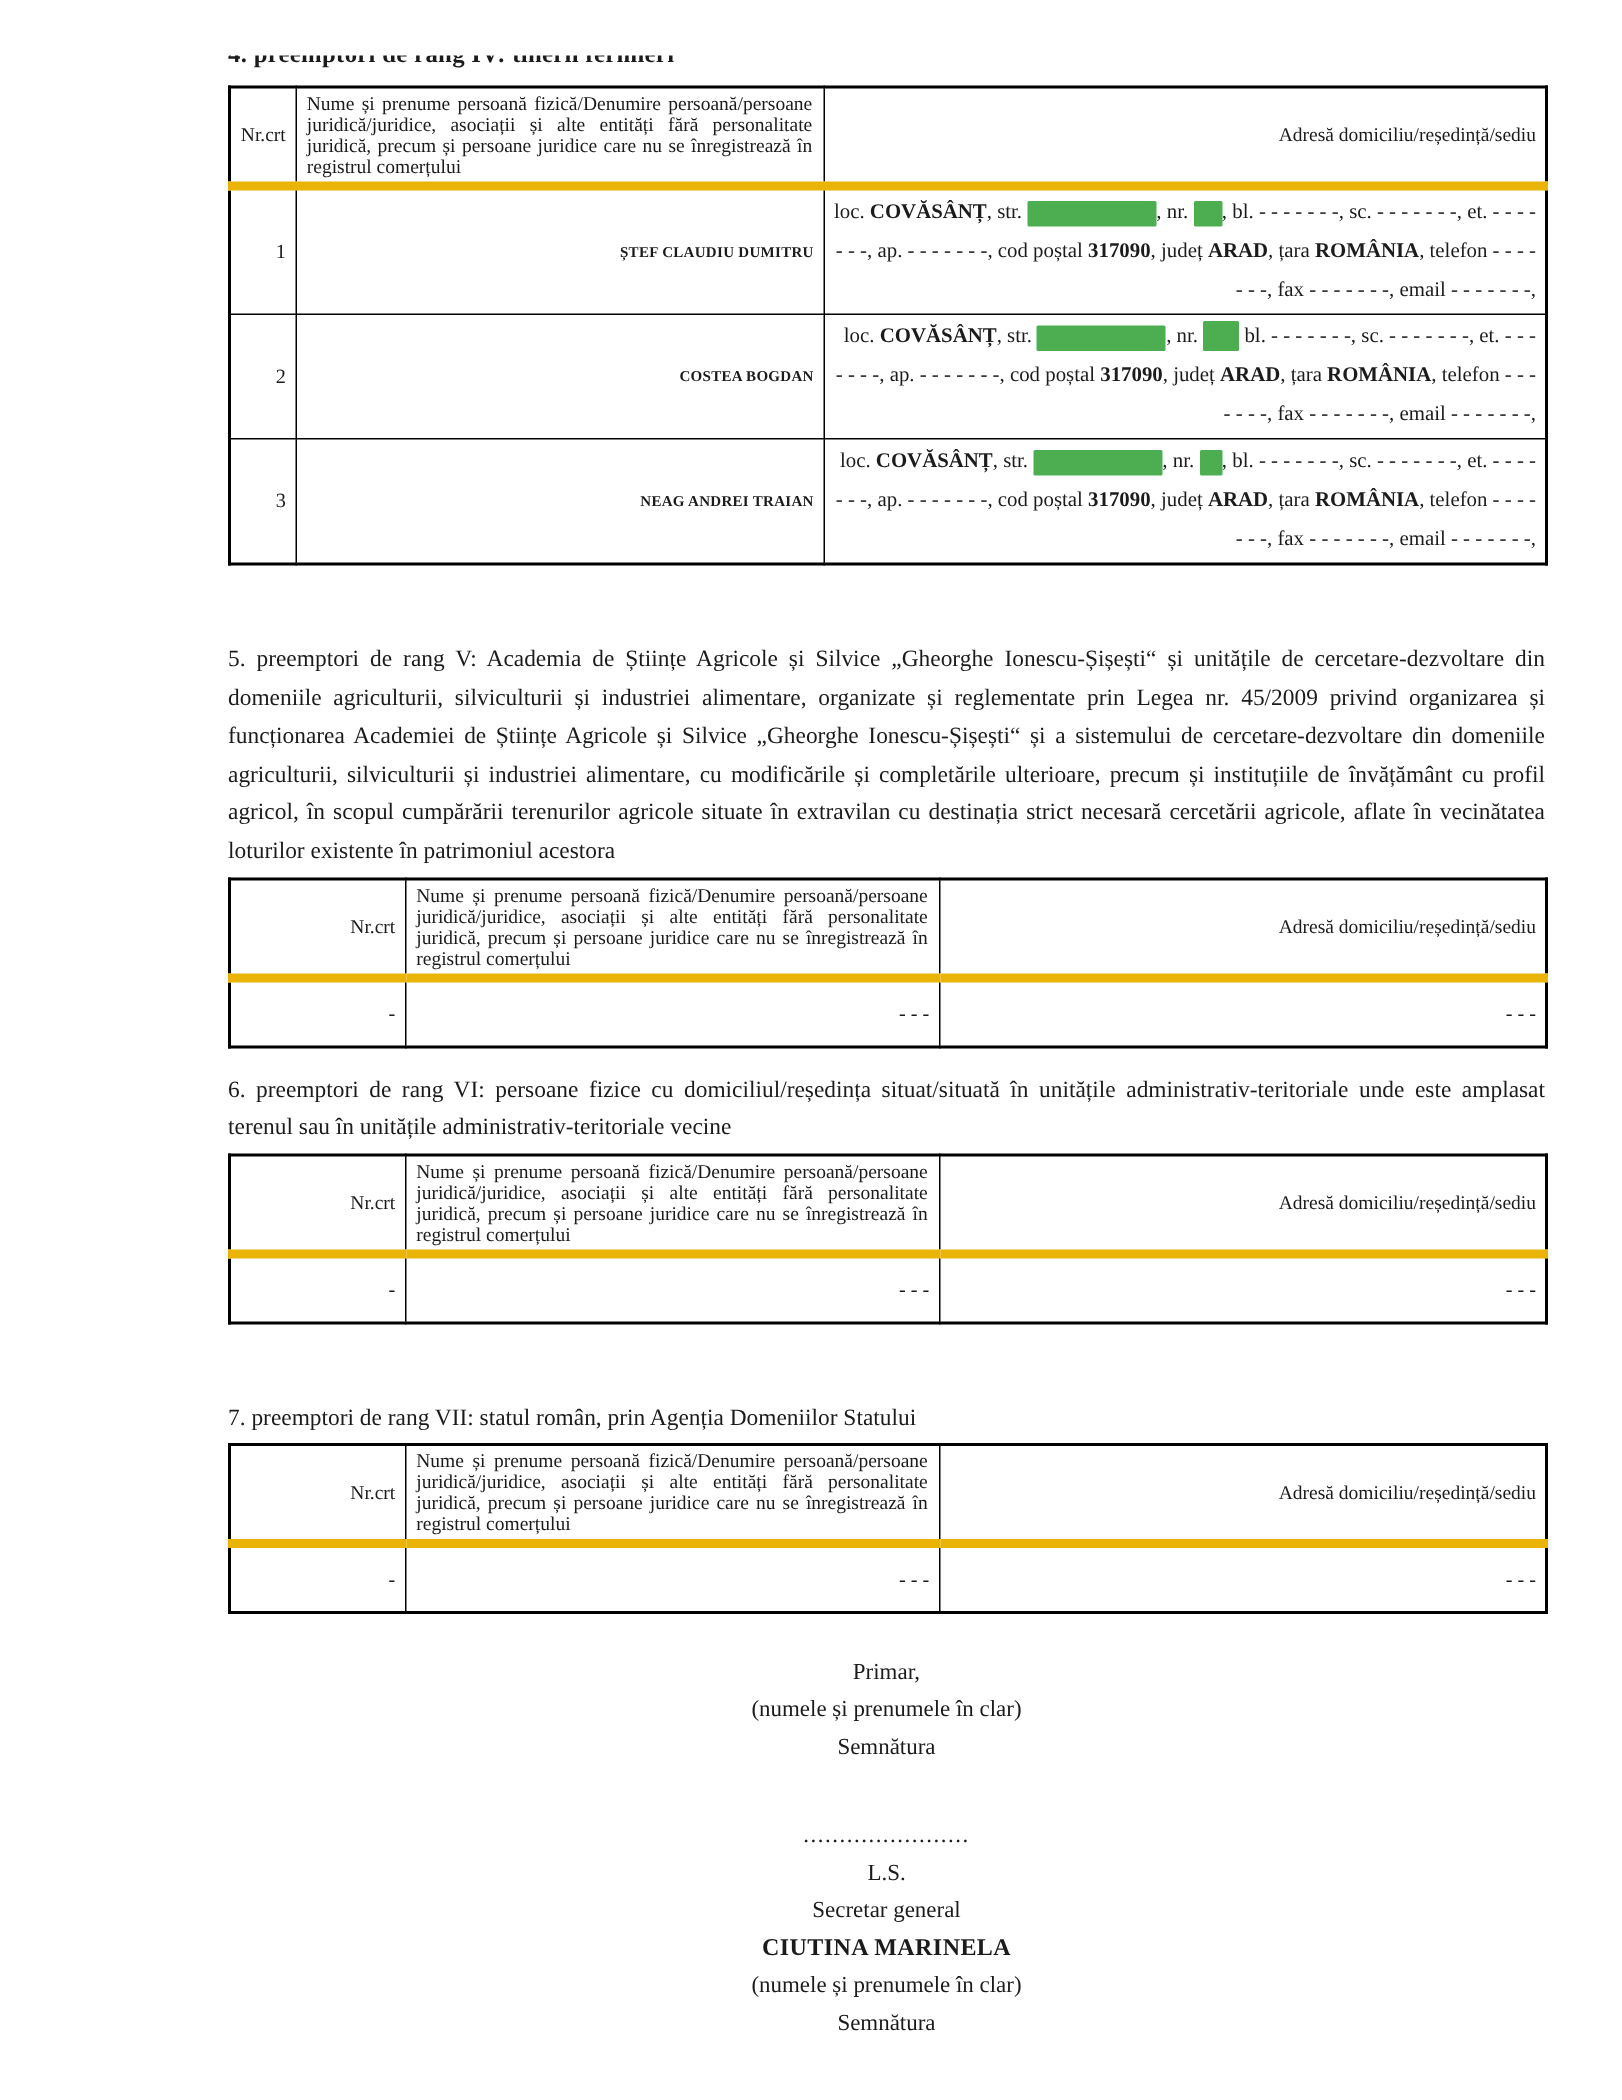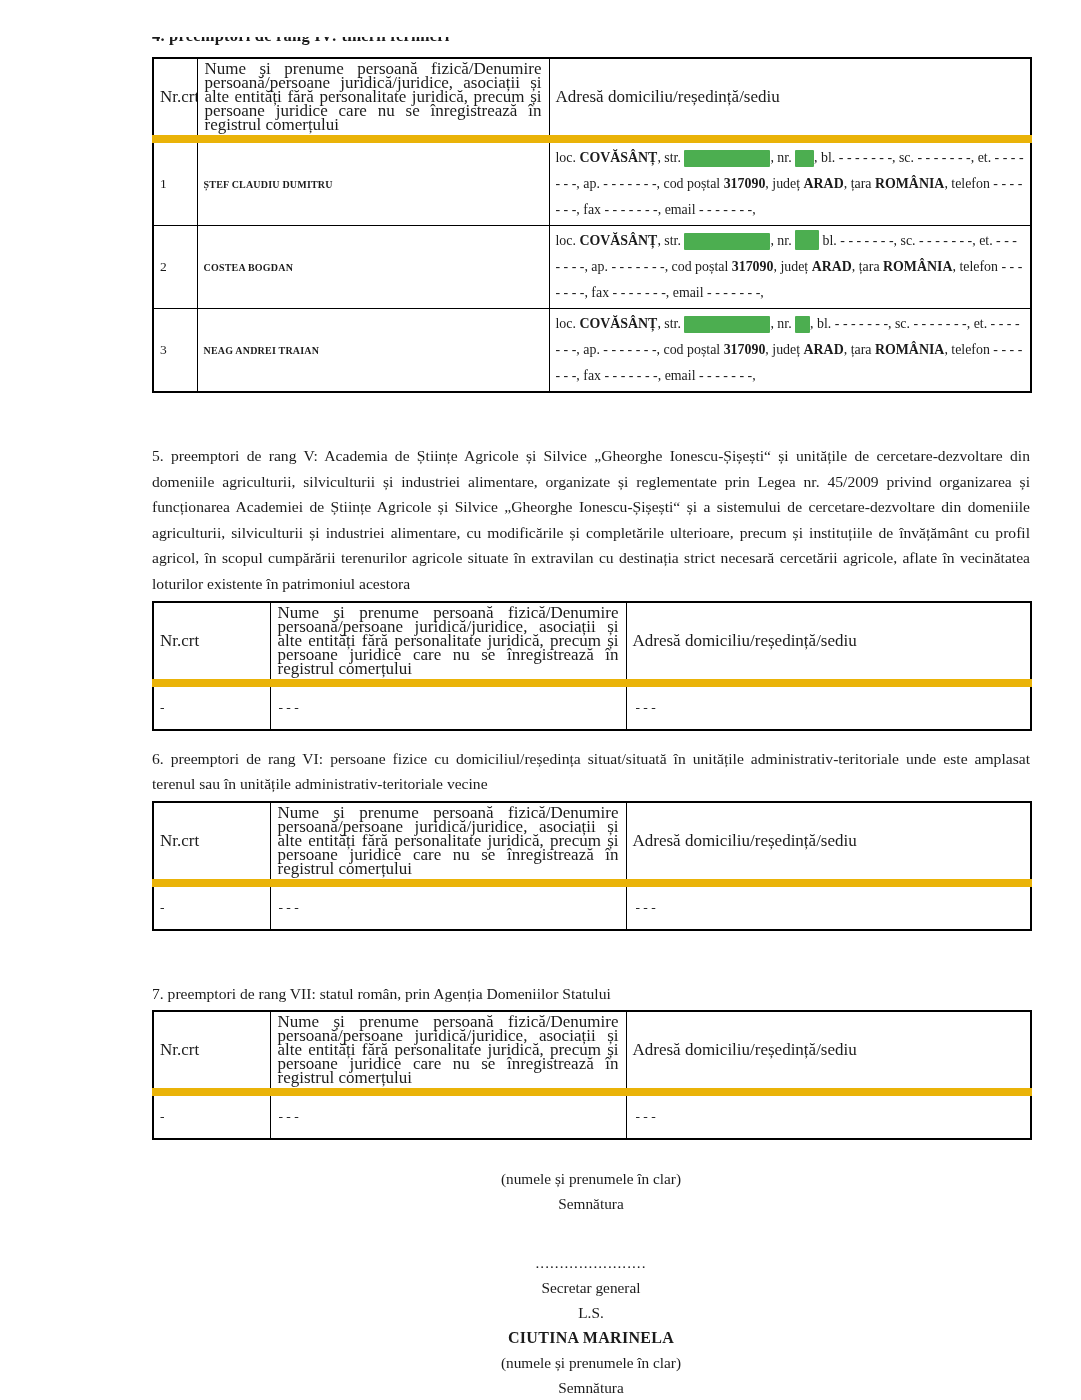--- a/index.html
+++ b/index.html
@@ -8,22 +8,22 @@
     font-family:"Liberation Serif","DejaVu Serif",serif;color:#1b1b1b;overflow:hidden;
   }
   .content{position:absolute;left:152px;top:0;width:878px;}
 
   
   .clip-head{margin-top:37px;height:10px;overflow:hidden;}
   .clip-head span{display:block;margin-top:-11px;font-weight:bold;font-size:16.5px;letter-spacing:.2px;}
 
   
   table.tbl{width:878px;border-collapse:collapse;table-layout:fixed;border:2px solid #000;margin-top:10px;}
-  table.tbl td{border:1px solid #000;vertical-align:middle;padding:2px 6px;overflow:hidden;}
-  tr.hdr td{border-bottom:8px solid #eab308;font-size:17px;line-height:14px;vertical-align:middle;}
+  table.tbl td{border:1px solid #000;vertical-align:middle;padding:2px 6px;overflow:hidden;text-align:right;}
+  tr.hdr td{border-bottom:6px solid #eab308;font-size:13px;line-height:14px;vertical-align:middle;}
   tr.hdr td.h2{text-align:justify;padding:3px 7px;}
   td.nrcell{font-size:13.5px;padding-left:7px;}
   td.namecell{font-weight:bold;font-size:10px;padding-left:8px;letter-spacing:.2px;}
   td.addrcell{font-size:13.9px;line-height:26px;padding:4px 9px;vertical-align:middle;}
   tr.r64 td{height:62px;margin-top:36px;}
   tr.h50 td{height:46px;}
   tr.empty td{height:38px;font-size:13.5px;}
 
   .redact{display:inline-block;height:17px;background:var(--green,#4cae50);vertical-align:text-bottom;transform:translateY(2px);border-radius:1px;}
   .redact-str{width:86px;}
@@ -143,26 +143,27 @@
       </tr>
       <tr class="empty">
         <td class="nrcell">-</td>
         <td style="padding-left:8px;">- - -</td>
         <td style="padding-left:9px;">- - -</td>
       </tr>
     </tbody>
       </table>
 
     <div class="sig">
+      <div>Primar,</div>
       <div>(numele și prenumele în clar)</div>
       <div>Semnătura</div>
       <div class="gap1"></div>
       <div class="dots">.......................</div>
+      <div>L.S.</div>
       <div>Secretar general</div>
-      <div>L.S.</div>
       <div class="bold">CIUTINA MARINELA</div>
       <div>(numele și prenumele în clar)</div>
       <div>Semnătura</div>
       <div class="gap2"></div>
       <div class="dots">.......................</div>
     </div>
 
   </div>
 </div>
 

